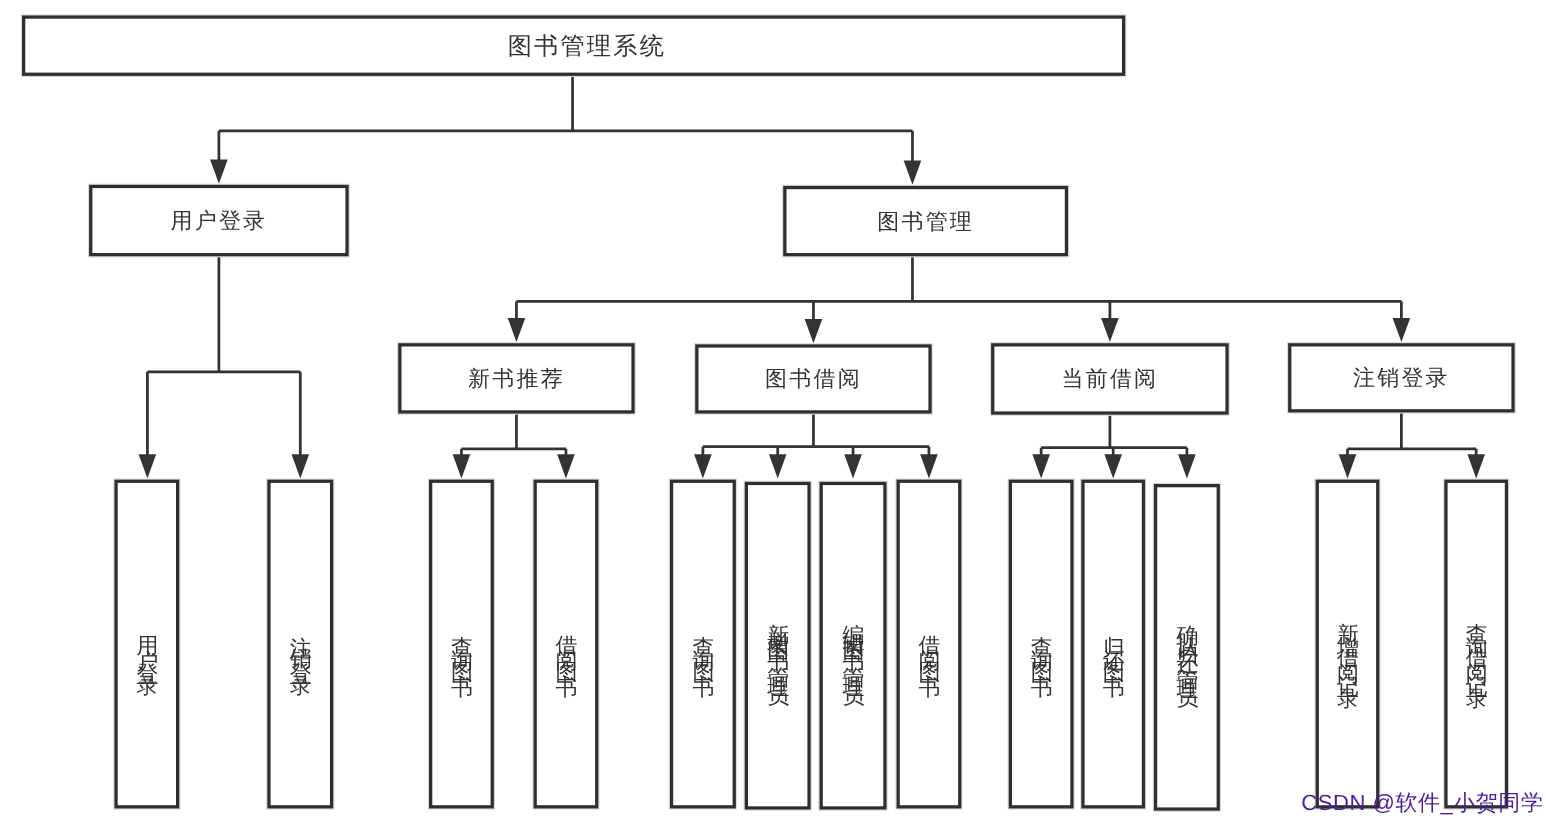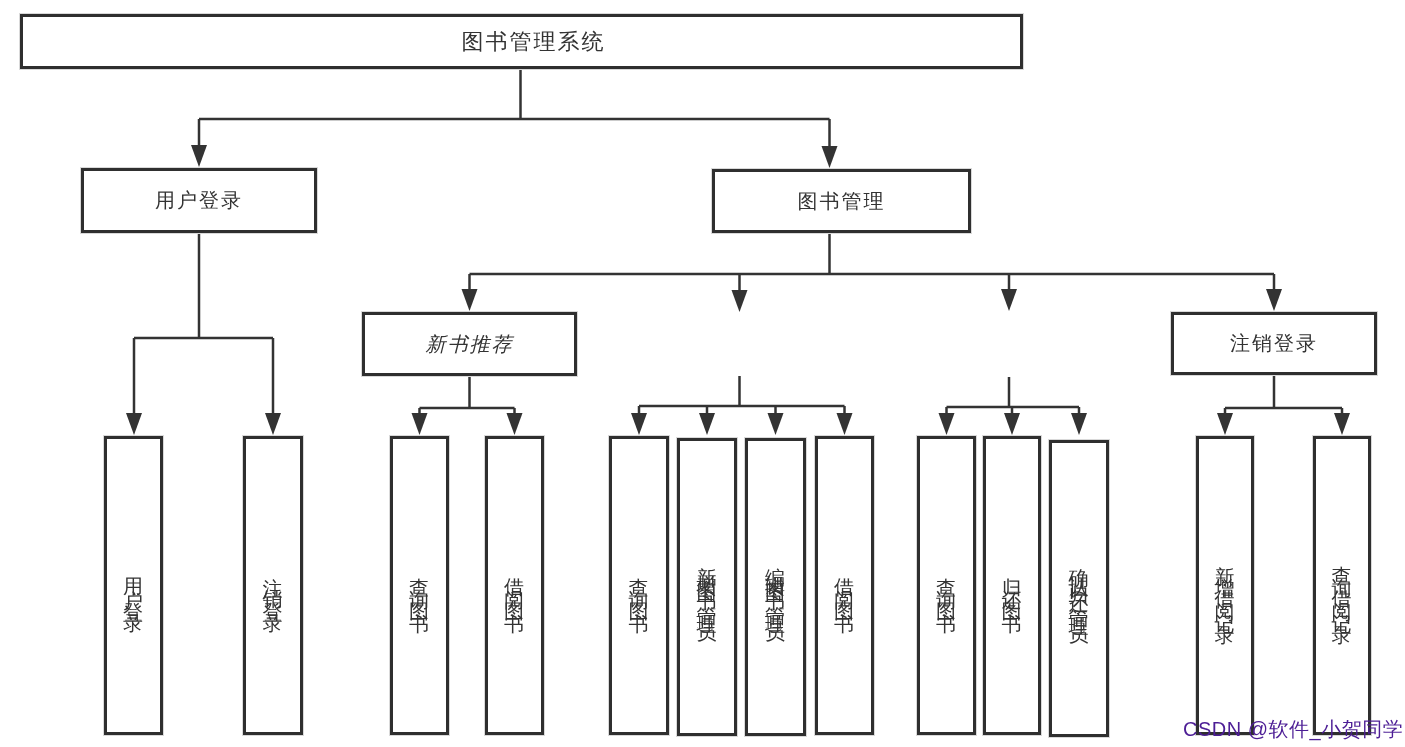--- a/index.html
+++ b/index.html
@@ -125,22 +125,28 @@
     <span class="label">图书管理系统</span>
   </div>
 
   <div class="node h-node" style="left:81px;top:168px;width:236px;height:65px;">
     <span class="label">用户登录</span>
   </div>
   <div class="node h-node" style="left:712px;top:169px;width:259px;height:64px;">
     <span class="label">图书管理</span>
   </div>
 
-  <div class="node h-node" style="left:362px;top:312px;width:215px;height:64px;font-style:italic;">
+  <div class="node h-node" style="left:362px;top:312px;width:215px;height:64px;">
     <span class="label">新书推荐</span>
+  </div>
+  <div class="node h-node" style="left:632px;top:313px;width:215px;height:63px;">
+    <span class="label">图书借阅</span>
+  </div>
+  <div class="node h-node" style="left:901px;top:312px;width:216px;height:65px;">
+    <span class="label">当前借阅</span>
   </div>
   <div class="node h-node" style="left:1171px;top:312px;width:206px;height:63px;">
     <span class="label">注销登录</span>
   </div>
 
   <div class="node v-node" style="left:104px;top:436px;width:59px;height:299px;">
     <span class="label">用户登录</span>
   </div>
   <div class="node v-node" style="left:243px;top:436px;width:60px;height:299px;">
     <span class="label">注销登录</span>

